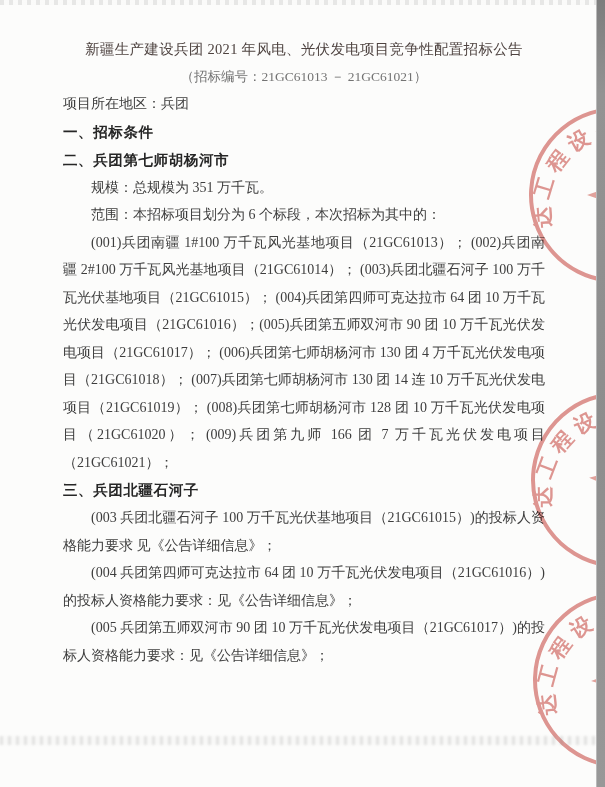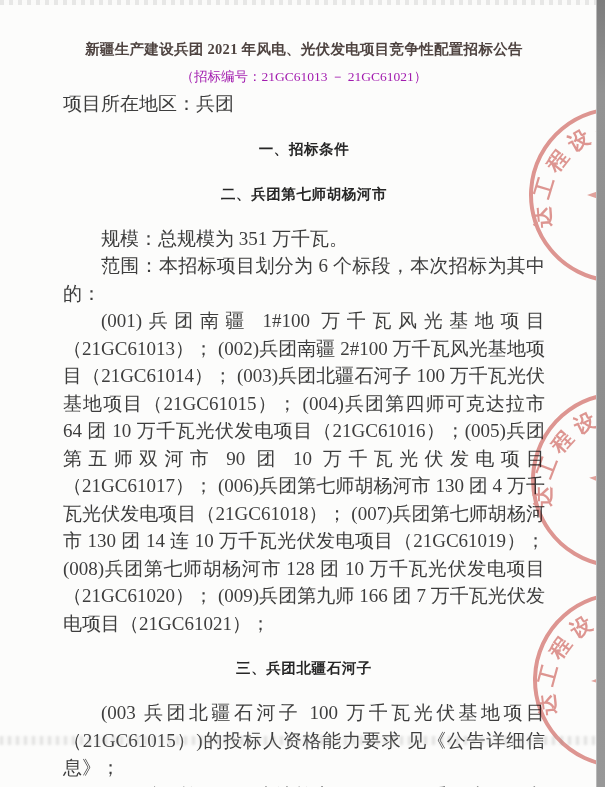--- a/index.html
+++ b/index.html
@@ -4,32 +4,32 @@
 <style>
   html,body { margin:0; padding:0; background:#e9e9e9; }
   .page {
     position:relative; width:605px; height:787px; margin:0 auto;
     background:#fcfcfb; overflow:hidden;
     font-family:"Liberation Serif","DejaVu Serif",serif;
     color:#3d3d3d;
   }
   .content { position:absolute; left:63px; top:0; width:482px; }
   .doc-title {
-    margin-top:36px; text-align:center; font-weight:bold;
+    margin-top:36px; text-align:center; font-weight:normal;
     font-size:14.5px; line-height:27px; color:#4e4340; letter-spacing:.3px;
   }
   .doc-subtitle {
-    text-align:center; font-size:13.5px; line-height:27px; color:#a21caf;
+    text-align:center; font-size:13.5px; line-height:27px; color:#737373;
   }
   .location-line { margin-top:14px; font-size:13px; line-height:27px; }
   h2.sec {
-    margin:17px; font-size:14.5px; line-height:28px; font-weight:bold;
-    color:#262626; letter-spacing:.6px;text-align:center;
+    margin:0; font-size:14.5px; line-height:28px; font-weight:bold;
+    color:#262626; letter-spacing:.6px;
   }
-  p.body { margin:0; font-size:19px; line-height:27.5px; text-align:justify; }
+  p.body { margin:0; font-size:14px; line-height:27.5px; text-align:justify; }
   p.indent { text-indent:2em; }
   
   .stamp {
     position:absolute; width:190px; height:190px;
     opacity:.78; mix-blend-mode:multiply; pointer-events:none; z-index:4;
   }
   .stamp-1 { left:522px; top:100px; transform:rotate(-18deg); }
   .stamp-2 { left:524px; top:385px; transform:rotate(-14deg); }
   .stamp-3 { left:526px; top:585px; transform:rotate(-20deg); }
   

